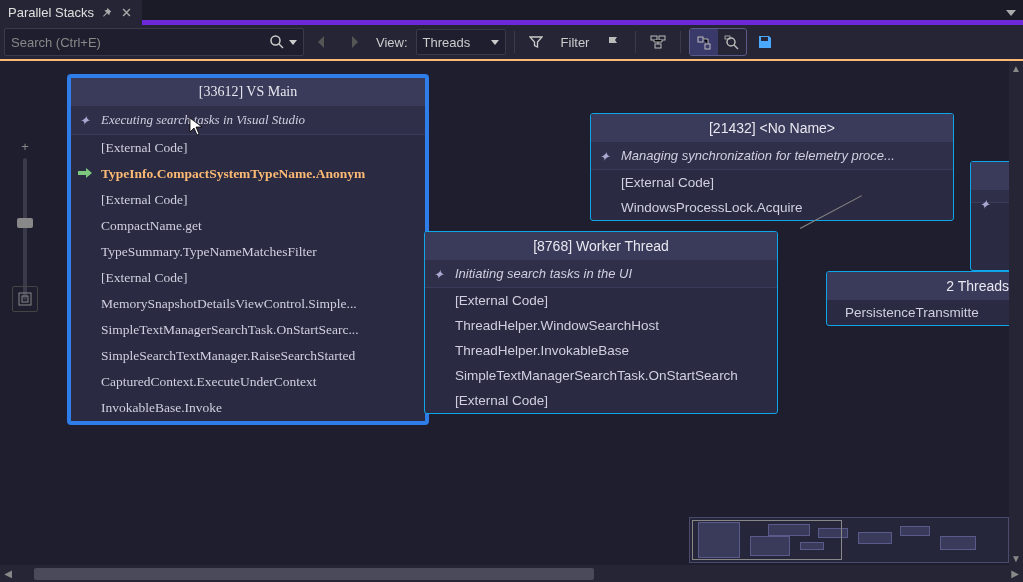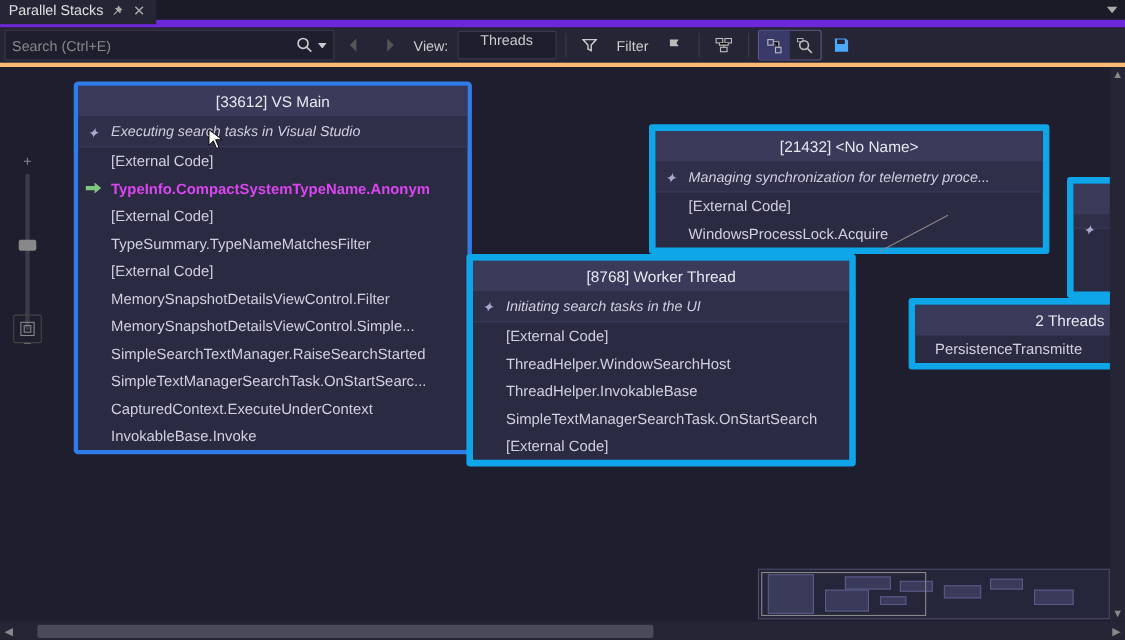--- a/index.html
+++ b/index.html
@@ -10,22 +10,22 @@
     font-size: 13px;
     color: #d4d4d4;
     position: relative;
   }
 
   
   .title-bar {
     height: 25px;
     background: #1b1b28;
     display: flex;
-    align-items: center;
-    border-bottom: 7px solid #6d28d9;
+    align-items: flex-start;
+    border-bottom: 5px solid #6d28d9;
   }
   .tab {
     display: flex;
     align-items: center;
     padding: 0 8px;
     height: 25px;
     background: #252535;
     gap: 6px;
     color: #e0e0e0;
   }
@@ -35,21 +35,21 @@
   }
 
   
   .toolbar {
     height: 36px;
     background: #252535;
     display:flex;
     align-items:center;
     padding: 0 4px;
     gap: 4px;
-    border-bottom:4px solid #fdba74;
+    border-bottom:2px solid #fdba74;
   }
   .search-wrap {
     display:flex;align-items:center;
     background:#1e1e2e;
     border:1px solid #3a3a4a;
     border-radius:2px;
     height:28px;
     width:300px;
     padding:0 6px;
   }
@@ -60,21 +60,20 @@
   .tb-btn {
     width:28px;height:28px;display:flex;align-items:center;justify-content:center;
     color:#bbb;border-radius:2px;
   }
   .tb-btn.disabled{color:#555;}
   .tb-label{color:#ccc;padding:0 4px;}
   .tb-select{
     display:flex;align-items:center;background:#1e1e2e;border:1px solid #3a3a4a;
     height:26px;padding:0 6px;gap:16px;color:#ccc;border-radius:2px;min-width:90px;
     justify-content:space-between;
-    flex-direction:column;
   }
   .tb-sep{width:1px;height:22px;background:#3a3a4a;margin:0 4px;}
   .tb-text-btn{
     display:flex;align-items:center;gap:18px;color:#ccc;height:28px;padding:0 6px;border-radius:2px;
   }
   .icon-group{
     display:flex;border:1px solid #5a5a8a;border-radius:3px;overflow:hidden;height:28px;
   }
   .icon-group .tb-btn{border-radius:0;}
   .icon-group .tb-btn.active{background:#3a3a6a;}
@@ -95,44 +94,44 @@
   .zoom-thumb{position:absolute;left:-6px;top:60px;width:16px;height:10px;background:#888;border-radius:2px;}
   .fit-btn{
     position:absolute;left:12px;top:225px;width:26px;height:26px;border:1px solid #444;
     display:flex;align-items:center;justify-content:center;color:#888;border-radius:2px;
   }
 
   
   .thread-box{
     position:absolute;
     background:#2a2a42;
-    border:6px solid #0ea5e9;
+    border:1px solid #0ea5e9;
     border-radius:3px;
     overflow:hidden;
   }
   .thread-box.selected{
     border:3px solid #2e7de9;
     box-shadow:0 0 0 1px #2e7de9;
   }
   .thread-header{
     background:#3a3a5a;padding:6px 8px;text-align:center;color:#e8e8f0;font-size:14px;
   }
   .thread-sub{
     padding:6px 8px 6px 30px;font-style:italic;color:#cfcfe0;position:relative;background:#2f2f4a;
     border-bottom:1px solid #3a3a5a;
   }
   .thread-sub .sparkle{position:absolute;left:8px;top:7px;color:#a8a8d0;}
   .frame{
     padding:5px 10px 5px 30px;color:#d0d0e0;font-size:13.5px;white-space:nowrap;overflow:hidden;text-overflow:ellipsis;
     position:relative;
   }
-  .frame.current{font-weight:bold;color:#d946ef;}
+  .frame.current{font-weight:bold;color:#fdba74;}
   .frame .arrow-ind{position:absolute;left:6px;top:5px;color:#7ec77e;}
 
-  .box-vs-main{left:68px;top:14px;width:360px;}
+  .box-vs-main{left:68px;top:14px;width:360px;font-family:Liberation Serif, serif;}
   .box-worker{left:424px;top:170px;width:354px;}
   .box-noname{left:590px;top:52px;width:364px;}
   .box-edge{left:970px;top:100px;width:60px;height:110px;}
   .box-threads{left:826px;top:210px;width:200px;}
 
   .mini-box .thread-header{background:#3a3a5a;}
   .box-threads .thread-header{background:#3a3a5a;text-align:right;padding-right:16px;}
 
   
   .connector{
@@ -305,26 +304,26 @@
     <div class="frame">[External Code]</div>
     <div class="frame current">
       <span class="arrow-ind">
         <svg width="16" height="14" viewBox="0 0 16 14">
             <path fill="#7ec77e" d="M1 5h8V2l6 5-6 5V9H1z"></path>
           </svg>
       </span>
       <span>TypeInfo.CompactSystemTypeName.Anonym</span>
     </div>
     <div class="frame">[External Code]</div>
+    <div class="frame">CompactName.get</div>
     <div class="frame">TypeSummary.TypeNameMatchesFilter</div>
     <div class="frame">[External Code]</div>
-    <div class="frame">MemorySnapshotDetailsViewControl.Filter</div>
     <div class="frame">MemorySnapshotDetailsViewControl.Simple...</div>
+    <div class="frame">SimpleTextManagerSearchTask.OnStartSearc...</div>
     <div class="frame">SimpleSearchTextManager.RaiseSearchStarted</div>
-    <div class="frame">SimpleTextManagerSearchTask.OnStartSearc...</div>
     <div class="frame">CapturedContext.ExecuteUnderContext</div>
     <div class="frame">InvokableBase.Invoke</div>
   </div>
 
   <div class="cursor">
     <svg width="16" height="20" viewBox="0 0 16 20">
         <path fill="#fff" stroke="#000" stroke-width="0.8" d="M1 1l0 14 4-4 3 7 2-1-3-7h6z"></path>
       </svg>
   </div>
 

